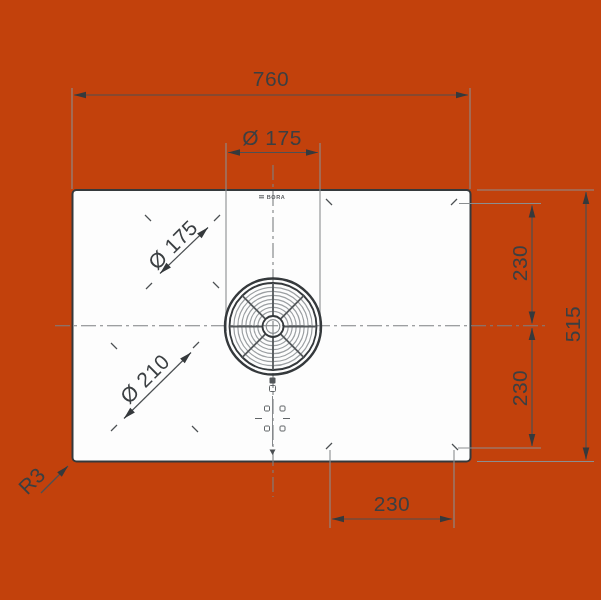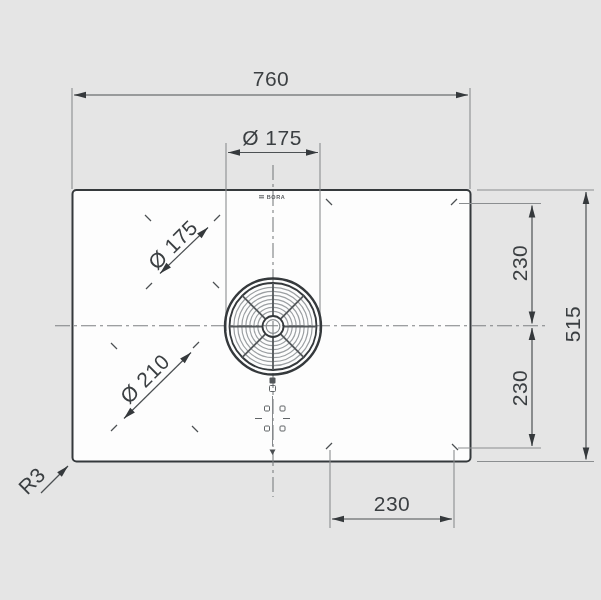--- a/index.html
+++ b/index.html
@@ -1,17 +1,17 @@
 <!DOCTYPE html>
 <html><head>
 <meta charset="utf-8">
 <style>
   html,body{margin:0;padding:0;background:#ffffff;}
   .stage{
-    position:relative;width:601px;height:600px;background:#e5e5e5;
+    position:relative;width:601px;height:600px;background:#c2410c;
     font-family:"Liberation Sans",sans-serif;overflow:hidden;
   }
   svg{position:absolute;left:0;top:0;}
   .dim-label{
     font-family:"Liberation Sans",sans-serif;font-size:21px;
     fill:#3b3f42;letter-spacing:0.5px;
   }
   .logo-label{
     font-family:"Liberation Sans",sans-serif;font-size:5.5px;font-weight:bold;
     fill:#55595c;letter-spacing:0.6px;

